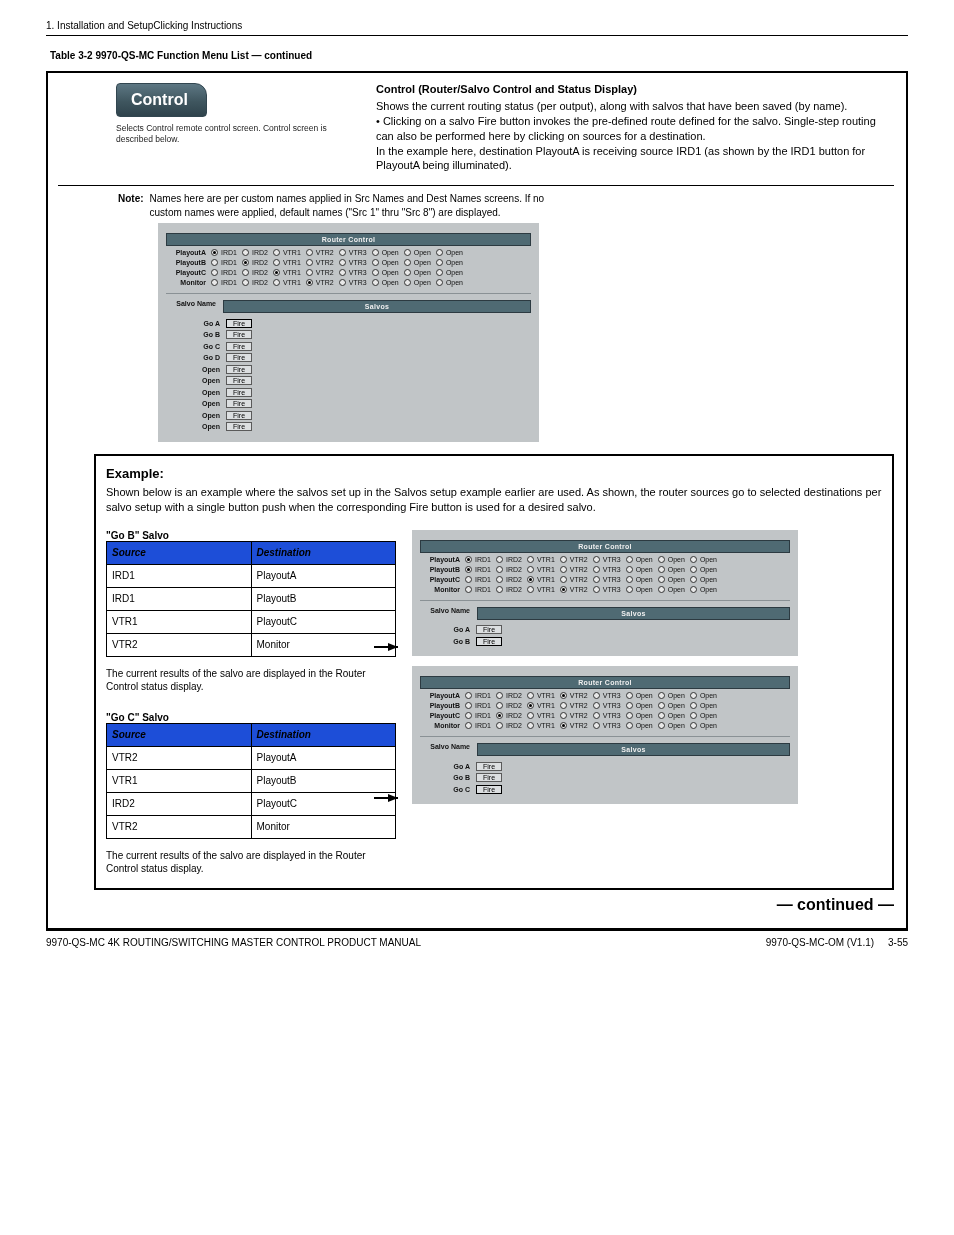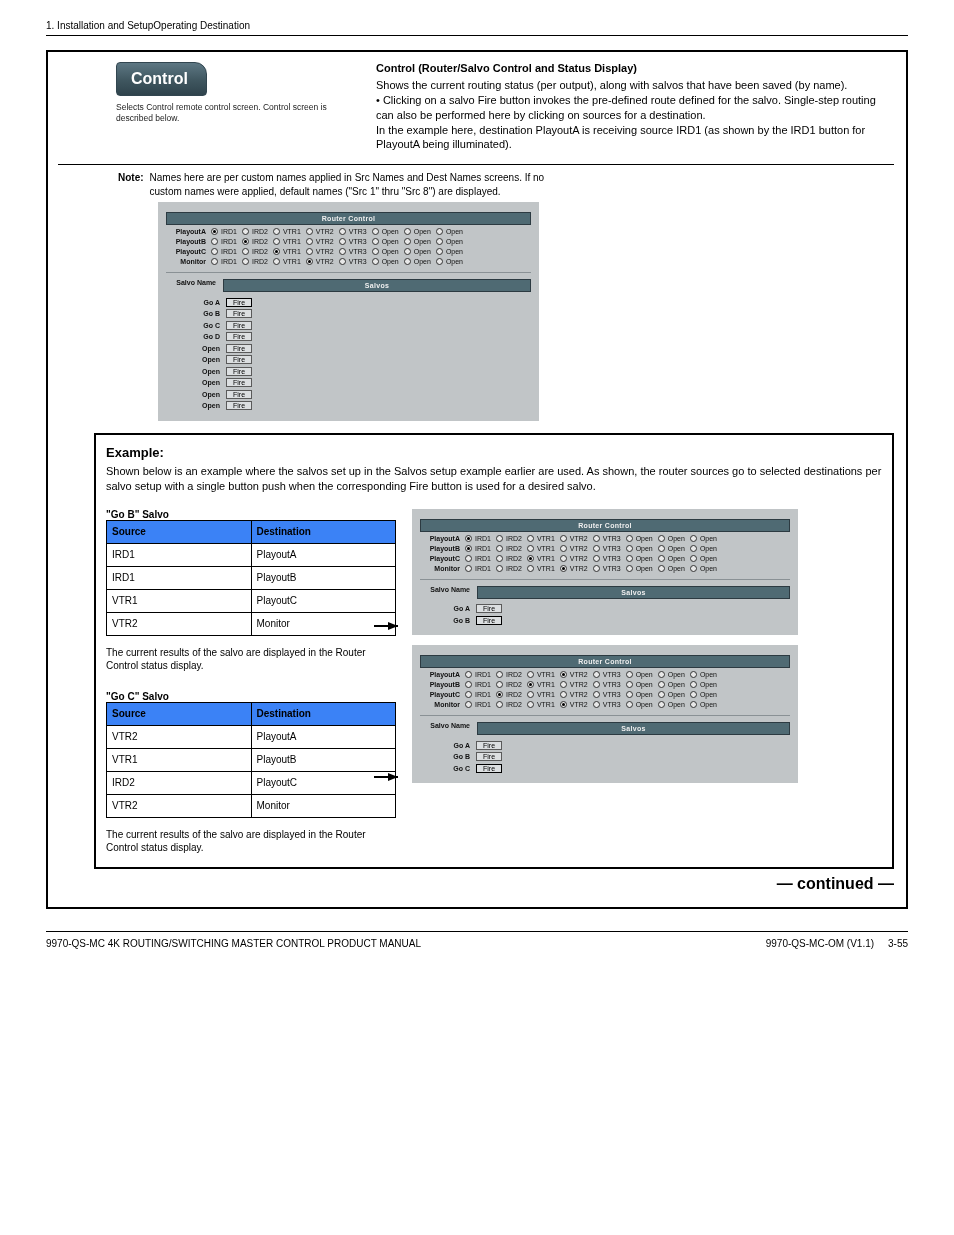--- a/index.html
+++ b/index.html
@@ -35,42 +35,43 @@
   .salvo-side-label { font-size:8px; font-weight:700; max-width:120px; text-align:right; padding-top:34px; padding-right:4px; }
   .flex-row-align { display:flex; align-items:flex-start; }
   
   .example-box { border:2px solid #000; margin:12px 0 0 36px; padding:8px 10px 12px 10px; }
   .ex-title { font-size:13px; font-weight:700; margin:2px 0 4px 0; display:flex; align-items:center; gap:6px; }
   .ex-desc { font-size:11px; line-height:1.4; }
   .ex-cols { display:flex; gap:16px; align-items:flex-start; margin-top:14px; }
   .ex-left { width:290px; }
   .tbl { width:100%; border-collapse:collapse; table-layout:fixed; font-size:10px; }
   .tbl th,.tbl td { border:1px solid #000; padding:3px 5px; text-align:left; height:16px; }
-  .tbl th { background:#3b82f6; font-weight:700; }
+  .tbl th { background:#1d4ed8; font-weight:700;font-style:italic; }
   .result-note { font-size:10px; margin-top:10px; line-height:1.35; }
   .arrow { display:inline-block; width:0; height:0; border-top:4px solid transparent; border-bottom:4px solid transparent; border-left:10px solid #000; position:relative; }
   .arrow::before { content:""; position:absolute; left:-24px; top:-1px; width:24px; height:2px; background:#000; }
   .rel { position:relative; }
   .ptr { position:absolute; left:-32px; }
-  .footer { display:flex; width:100%; justify-content:space-between; font-size:10px; border-top:1px solid #000; margin-top:22px; padding-top:6px; }
+  .footer { display:flex; width:100%; justify-content:space-between; font-size:10px; border-top:1px solid #000; padding-top:6px; }
   .continued { text-align:right; margin-top:6px; font-weight:700; font-size:16px; }
   .ex-col-right { flex:1; }
   .mini-router-blk { margin-bottom:10px; }
   .ex-salvo-label { font-size:10px; font-weight:700; }
 </style>
 </head>
 <body>
 <div class="page">
 
   <div class="topline">
     <div>1. Installation and Setup</div>
-    <div>Operating Destination</div>
+    <div>Clicking Instructions</div>
   </div>
   <div class="toprule"></div>
 
+  <div style="font-size:10px; font-weight:700; margin:0 0 10px 4px;">Table 3-2  9970-QS-MC Function Menu List — continued</div>
 
   <div class="outer-frame">
     <div class="section-row">
 
       <div class="section-head">
         <span class="tab-btn">Control</span>
         <div class="buttons-desc">Selects Control remote control screen. Control screen is described below.</div>
       </div>
 
       <div class="section-body">

